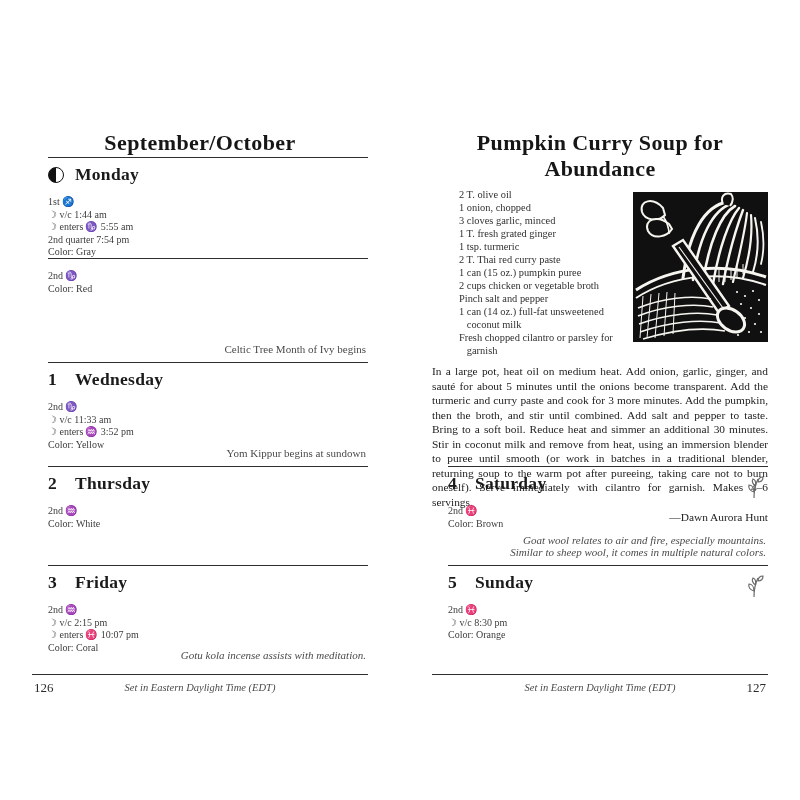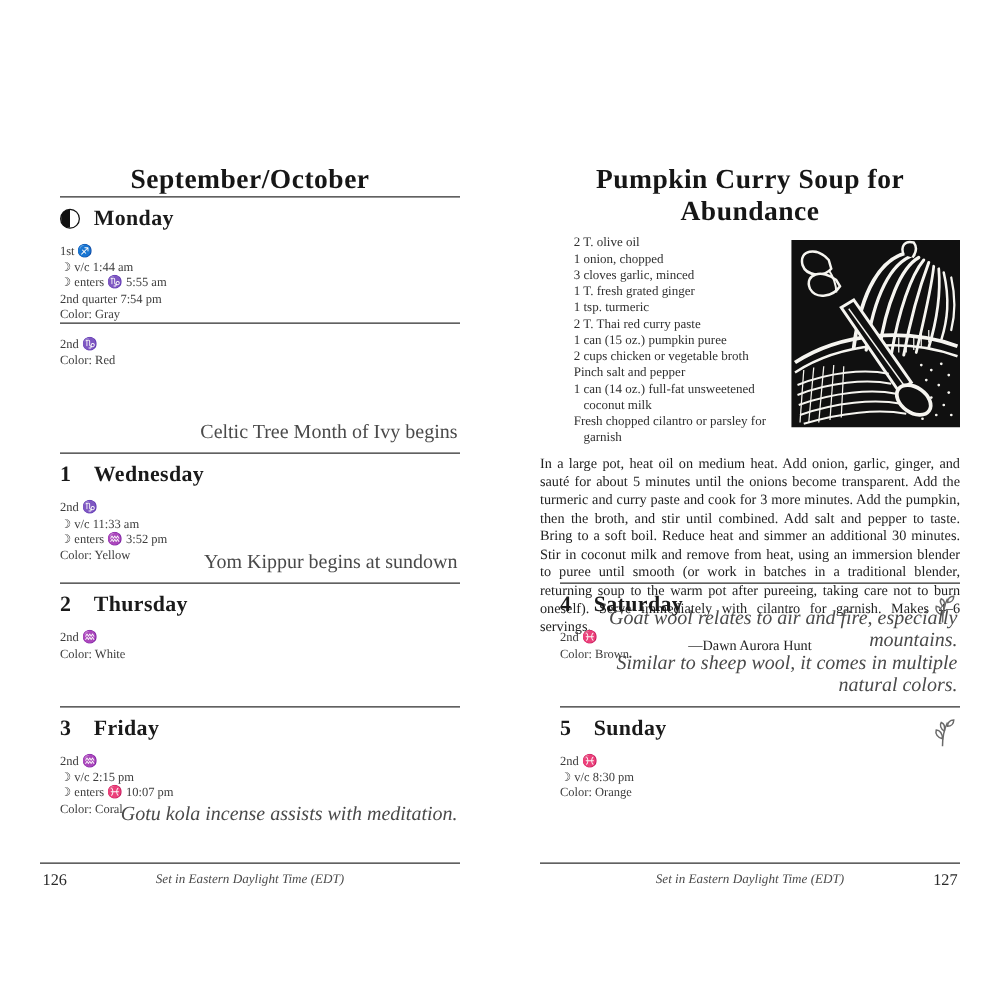--- a/index.html
+++ b/index.html
@@ -19,43 +19,43 @@
   .day-block{position:relative;border-top:1.2px solid #2e2e2e;box-sizing:border-box;}
   .day-head{display:flex;align-items:baseline;padding-top:6px;font-size:17.5px;
             font-weight:bold;color:#1a1a1a;letter-spacing:.3px;}
   .day-date{min-width:18px;}
   .day-name{margin-left:9px;}
   .moon-disc{width:14px;height:14px;border-radius:50%;border:1.6px solid #111;
              background:linear-gradient(90deg,#111 0 50%,#fff 50% 100%);
              align-self:center;margin-right:2px;}
   .day-lines{font-size:10px;line-height:12.6px;color:#3c3c3c;margin-top:11px;
              font-family:Liberation Serif, serif;}
-  .day-note{position:absolute;right:2px;bottom:7px;font-size:16px;color:#4a4a4a;
+  .day-note{position:absolute;right:2px;bottom:7px;font-size:11px;color:#4a4a4a;
             text-align:right;}
   .italic{font-style:italic;}
   .pre{white-space:pre-line;}
 
   .sprig{position:absolute;top:9px;right:4px;}
 
-  .footer{position:absolute;top:560px;left:0;right:0;border-top:1.2px solid #2e2e2e;
+  .footer{position:absolute;top:544px;left:0;right:0;border-top:1.2px solid #2e2e2e;
           height:24px;}
   .footer .page-num{position:absolute;top:5px;font-size:13px;color:#2a2a2a;}
   #left-page .footer .page-num{left:2px;}
   #right-page .footer .page-num{right:2px;}
   .footer .tz-note{position:absolute;top:7px;left:0;right:0;text-align:center;
                    font-size:10.5px;font-style:italic;color:#4a4a4a;}
 
   
   .recipe-top{display:flex;margin-top:6px;}
   .ingredients{width:192px;font-size:10.4px;line-height:13px;color:#303030;margin-left:27px;}
   .ing-line{white-space:pre-wrap;}
   .illustration{margin-left:auto;margin-top:4px;}
   .instructions{font-size:11.4px;line-height:14.5px;text-align:justify;
                 margin-top:7px;color:#222;}
-  .attribution{text-align:center;font-size:11.4px;margin-top:2px;color:#222;}
+  .attribution{text-align:right;font-size:11.4px;margin-top:2px;color:#222;}
 </style>
 </head>
 <body>
 
 <div class="page" id="left-page">
   <h1 class="page-title">September/October</h1>
 
   <div class="day-area">
 
     <div class="day-block" style="height:101px;">

